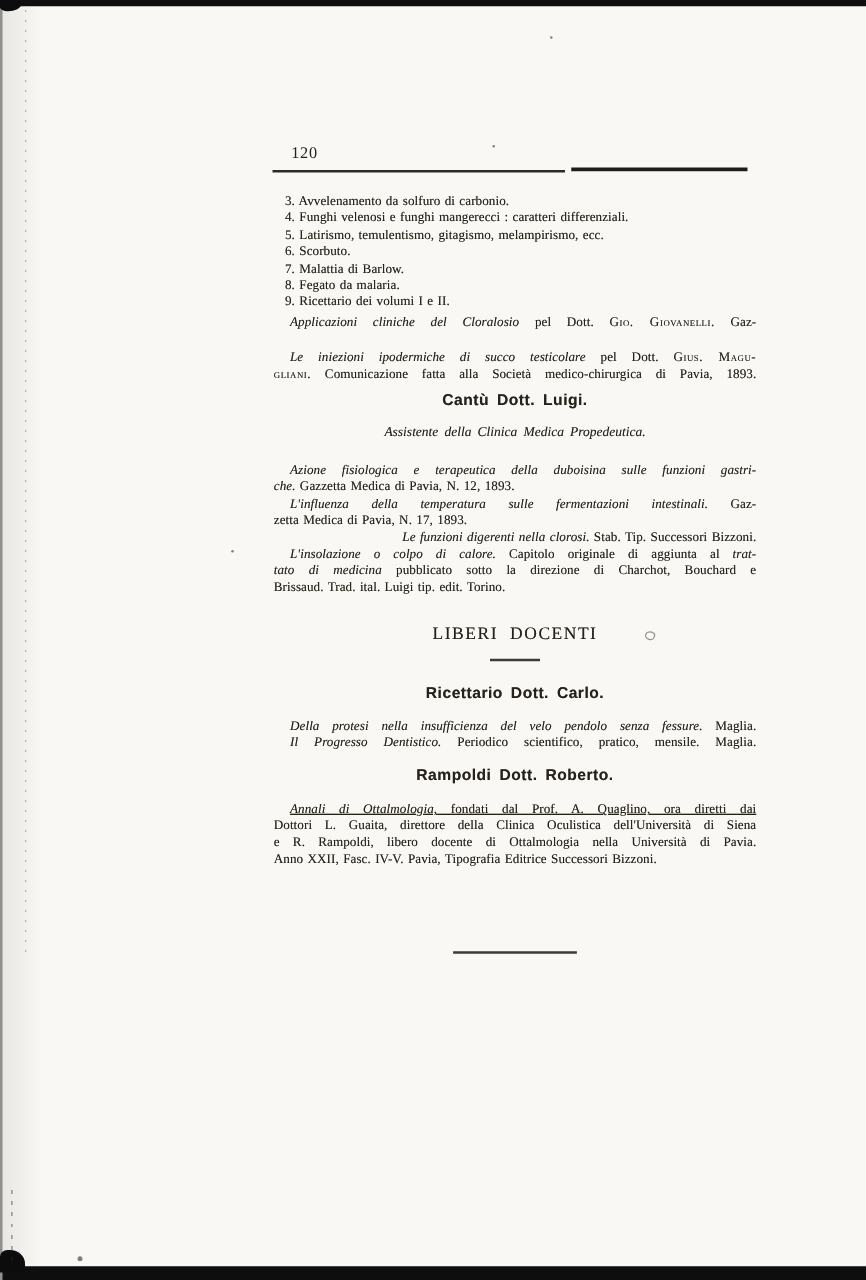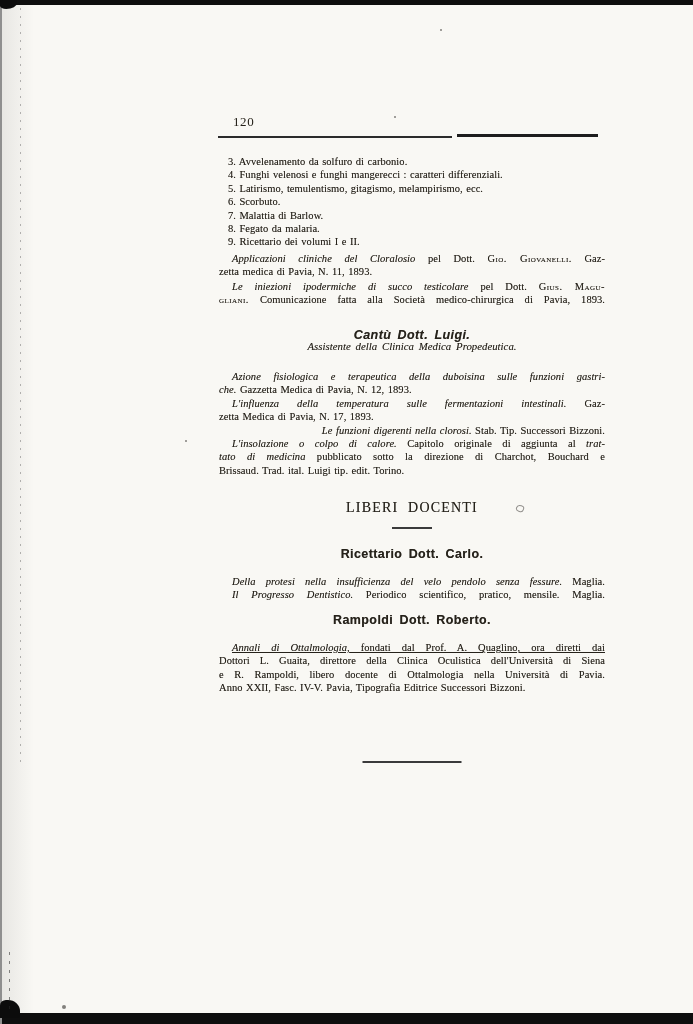--- a/index.html
+++ b/index.html
@@ -78,27 +78,26 @@
         <div class="line" style="text-indent: 9px;"><span class="seg-r">3. Avvelenamento da solfuro di carbonio.</span></div>
         <div class="line" style="text-indent: 9px;"><span class="seg-r">4. Funghi velenosi e funghi mangerecci : caratteri differenziali.</span></div>
         <div class="line" style="text-indent: 9px;"><span class="seg-r">5. Latirismo, temulentismo, gitagismo, melampirismo, ecc.</span></div>
         <div class="line" style="text-indent: 9px;"><span class="seg-r">6. Scorbuto.</span></div>
         <div class="line" style="text-indent: 9px;"><span class="seg-r">7. Malattia di Barlow.</span></div>
         <div class="line" style="text-indent: 9px;"><span class="seg-r">8. Fegato da malaria.</span></div>
         <div class="line" style="text-indent: 9px;"><span class="seg-r">9. Ricettario dei volumi I e II.</span></div>
       </div>
       <div class="block lines" style="top: 252px;">
         <div class="line just" style="text-indent: 13px;"><span class="seg-i">Applicazioni cliniche del Cloralosio</span><span class="seg-r"> pel Dott. </span><span class="seg-sc">Gio. Giovanelli.</span><span class="seg-r"> Gaz-</span></div>
-        <div class="line"><span class="seg-r">zetta medica di Pavia, N. 11, 1893.</span></div>
       </div>
       <div class="block lines" style="top: 280px;">
         <div class="line just" style="text-indent: 13px;"><span class="seg-i">Le iniezioni ipodermiche di succo testicolare</span><span class="seg-r"> pel Dott. </span><span class="seg-sc">Gius. Magu-</span></div>
         <div class="line just"><span class="seg-sc">gliani.</span><span class="seg-r"> Comunicazione fatta alla Società medico-chirurgica di Pavia, 1893.</span></div>
       </div>
-      <div class="block heading-sans" style="top: 328px; font-style: italic;">Cantù Dott. Luigi.</div>
+      <div class="block heading-sans" style="top: 313px;">Cantù Dott. Luigi.</div>
       <div class="block subtitle" style="top: 340px;">Assistente della Clinica Medica Propedeutica.</div>
       <div class="block lines" style="top: 370px;">
         <div class="line just" style="text-indent: 13px;"><span class="seg-i">Azione fisiologica e terapeutica della duboisina sulle funzioni gastri-</span></div>
         <div class="line"><span class="seg-i">che.</span><span class="seg-r"> Gazzetta Medica di Pavia, N. 12, 1893.</span></div>
         <div class="line just" style="text-indent: 13px;"><span class="seg-i">L'influenza della temperatura sulle fermentazioni intestinali.</span><span class="seg-r"> Gaz-</span></div>
         <div class="line"><span class="seg-r">zetta Medica di Pavia, N. 17, 1893.</span></div>
         <div class="line" style="text-indent: 13px; text-align: right;"><span class="seg-i">Le funzioni digerenti nella clorosi.</span><span class="seg-r"> Stab. Tip. Successori Bizzoni.</span></div>
         <div class="line just" style="text-indent: 13px;"><span class="seg-i">L'insolazione o colpo di calore.</span><span class="seg-r"> Capitolo originale di aggiunta al </span><span class="seg-i">trat-</span></div>
         <div class="line just"><span class="seg-i">tato di medicina</span><span class="seg-r"> pubblicato sotto la direzione di Charchot, Bouchard e</span></div>
         <div class="line"><span class="seg-r">Brissaud. Trad. ital. Luigi tip. edit. Torino.</span></div>

